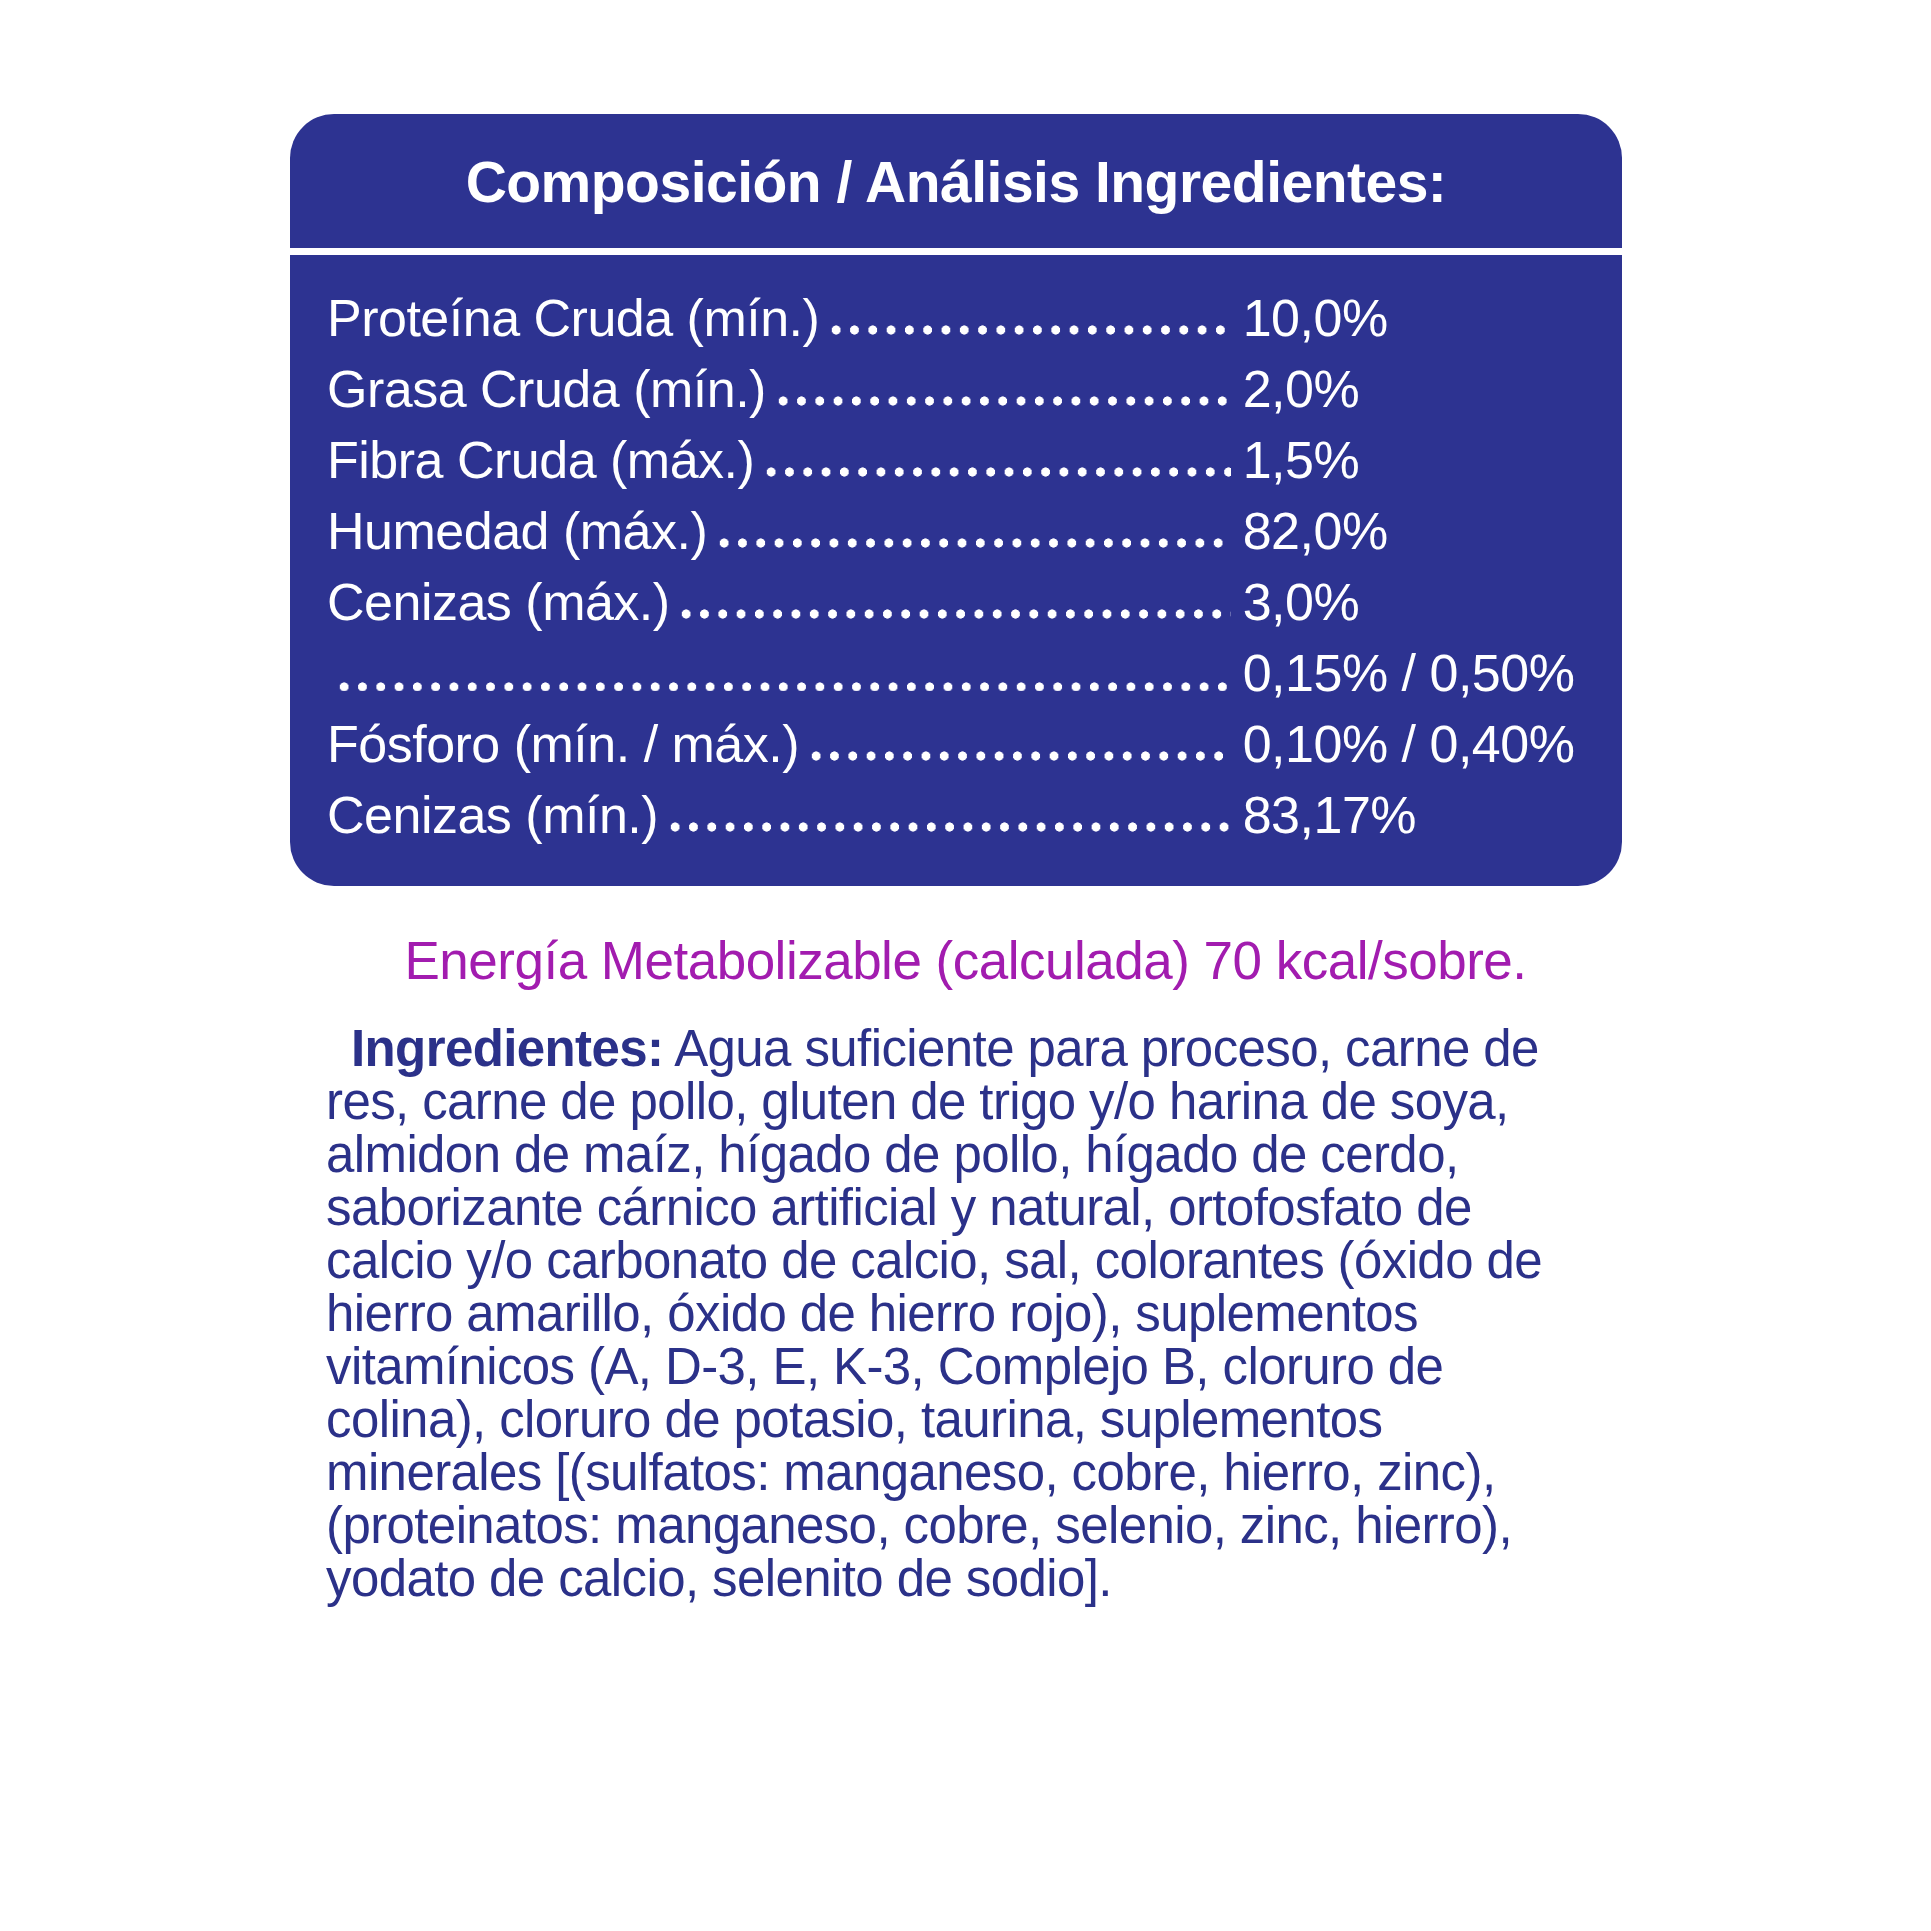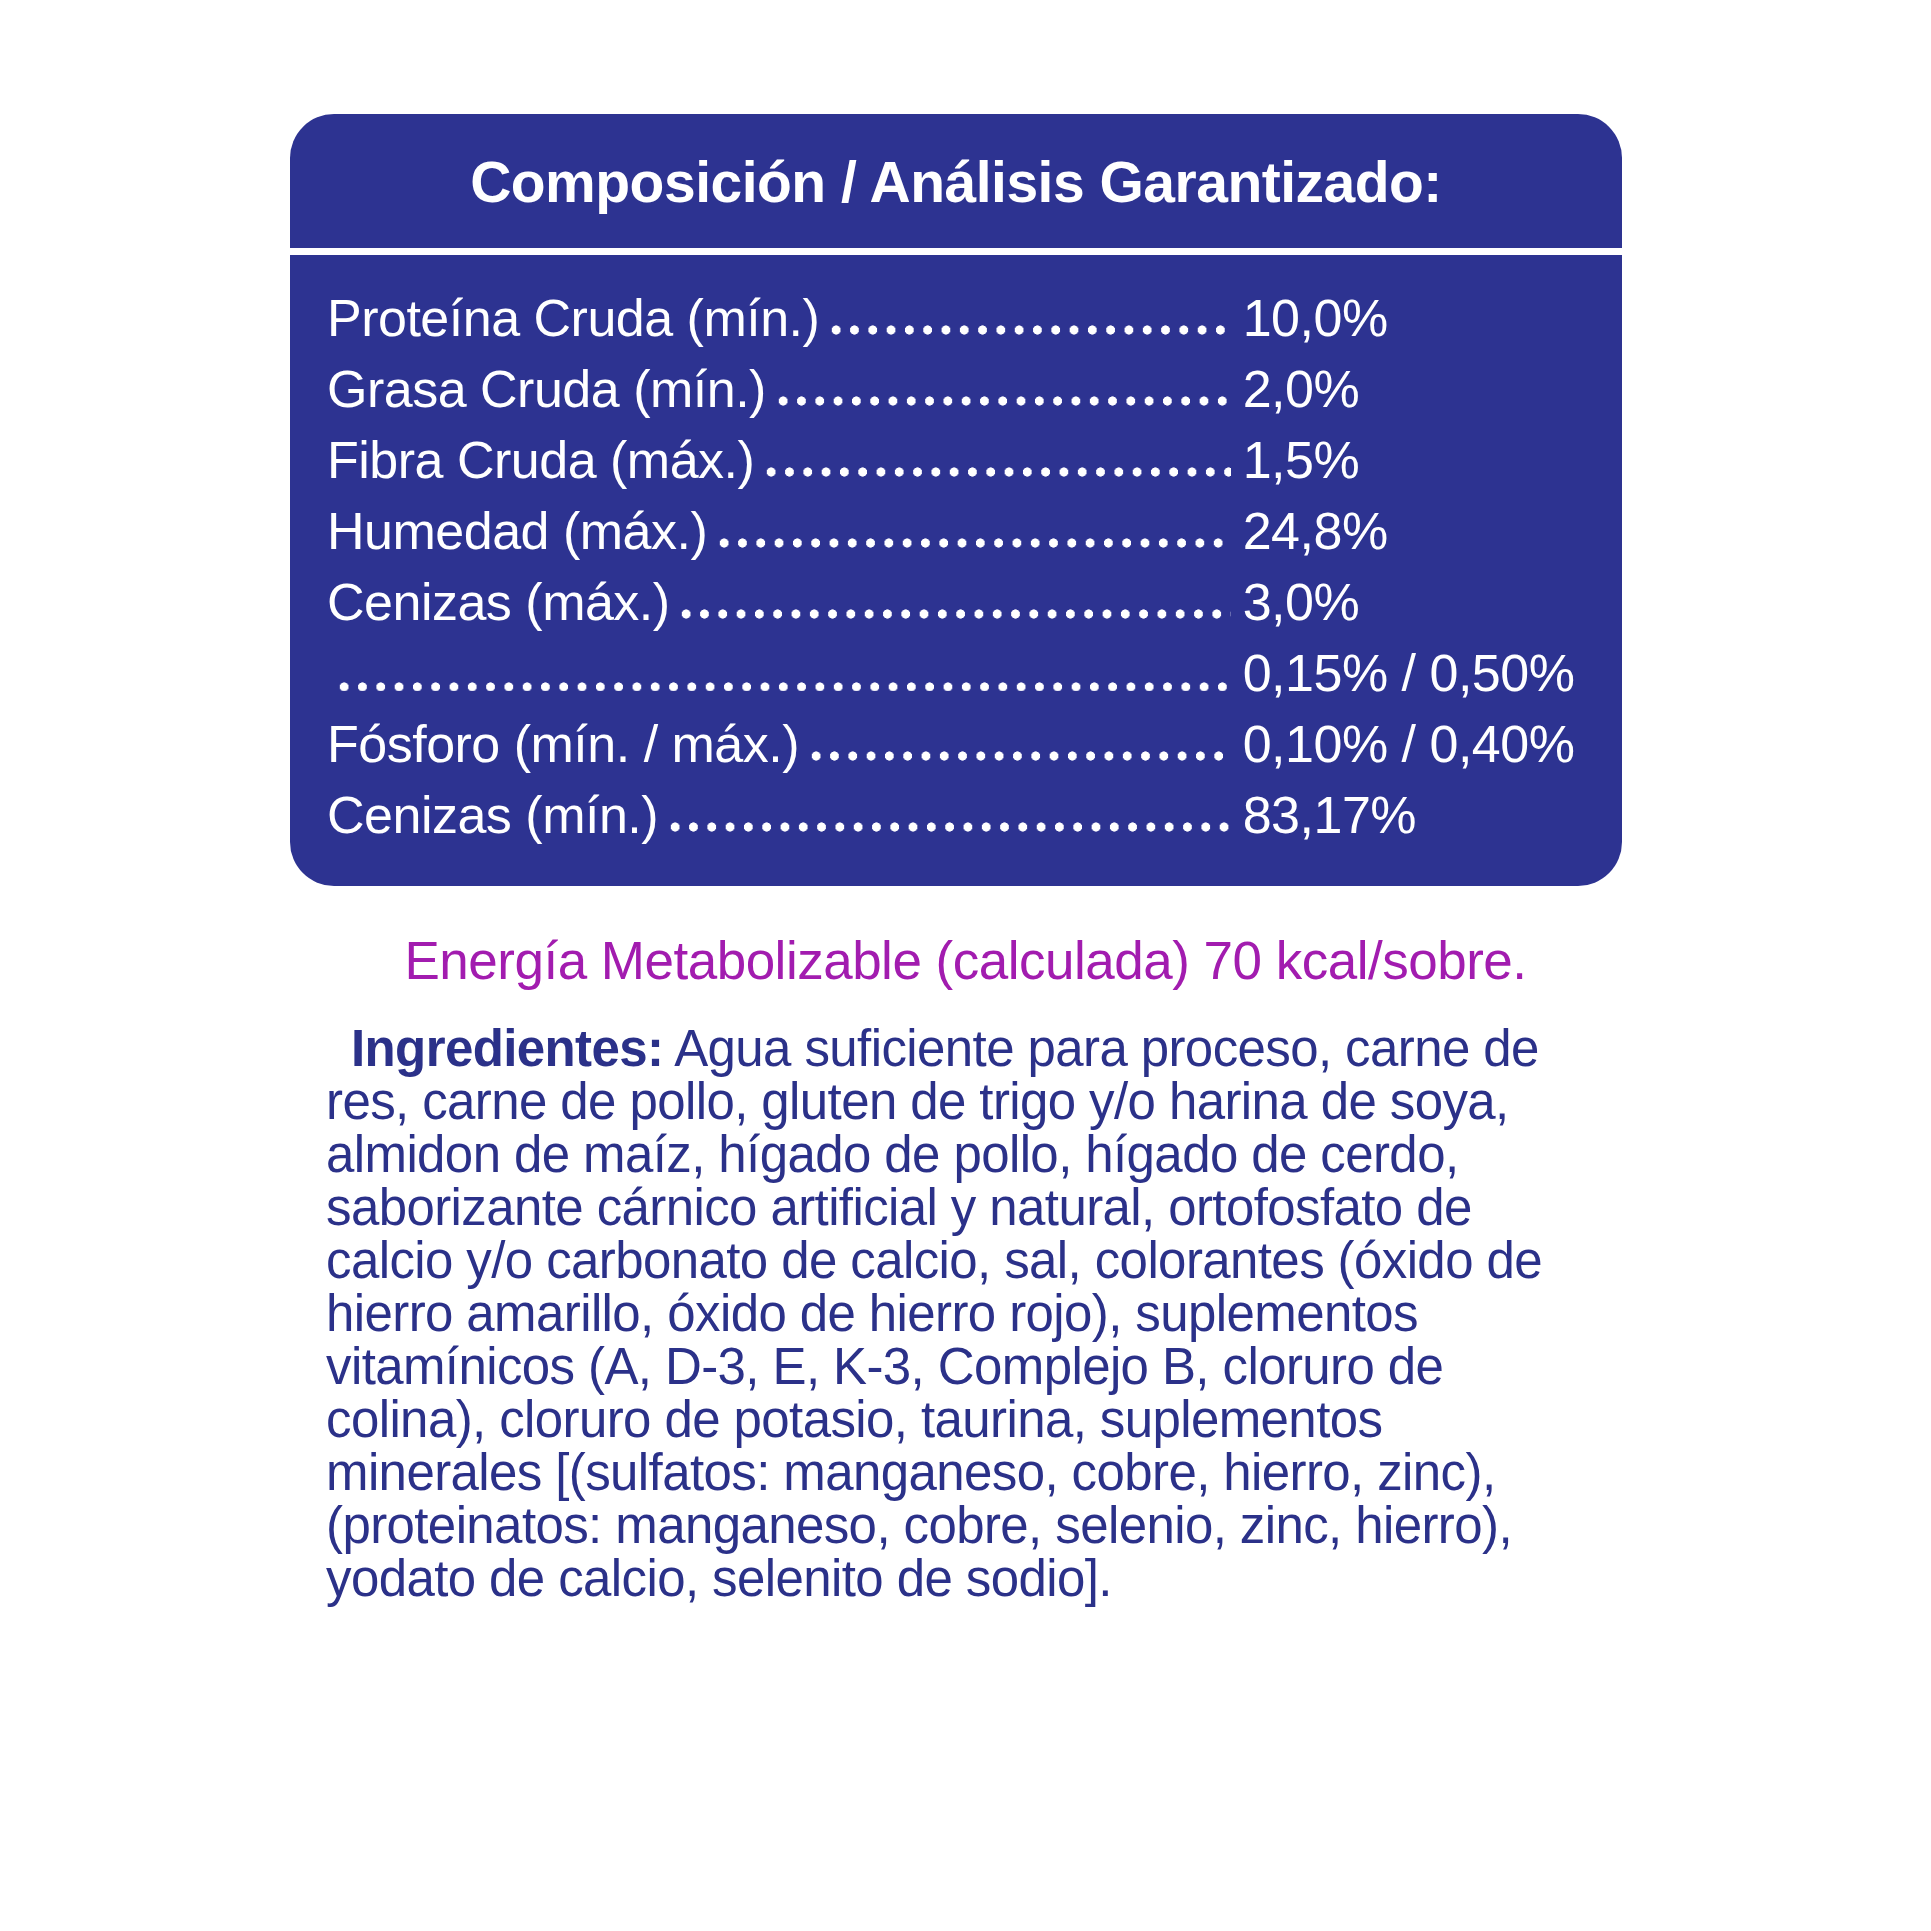--- a/index.html
+++ b/index.html
@@ -106,21 +106,21 @@
     margin: 0;
   }
   .ingredients .bold { font-weight: bold; }
 </style>
 </head>
 <body>
 
 <div class="page">
 
   <div class="panel">
-    <div class="panel-title">Composición / Análisis Garantizado:</div>
+    <div class="panel-title">Composición / Análisis Ingredientes:</div>
     <div class="panel-separator"></div>
 
     <div class="rows">
       <div class="row">
         <div class="lw">
           <span class="label">Proteína Cruda (mín.)</span>
           <span class="leader"></span>
         </div>
         <span class="value">10,0%</span>
       </div>
@@ -136,21 +136,21 @@
           <span class="label">Fibra Cruda (máx.)</span>
           <span class="leader"></span>
         </div>
         <span class="value">1,5%</span>
       </div>
       <div class="row">
         <div class="lw">
           <span class="label">Humedad (máx.)</span>
           <span class="leader"></span>
         </div>
-        <span class="value">24,8%</span>
+        <span class="value">82,0%</span>
       </div>
       <div class="row">
         <div class="lw">
           <span class="label">Cenizas (máx.)</span>
           <span class="leader"></span>
         </div>
         <span class="value">3,0%</span>
       </div>
       <div class="row">
         <div class="lw">

